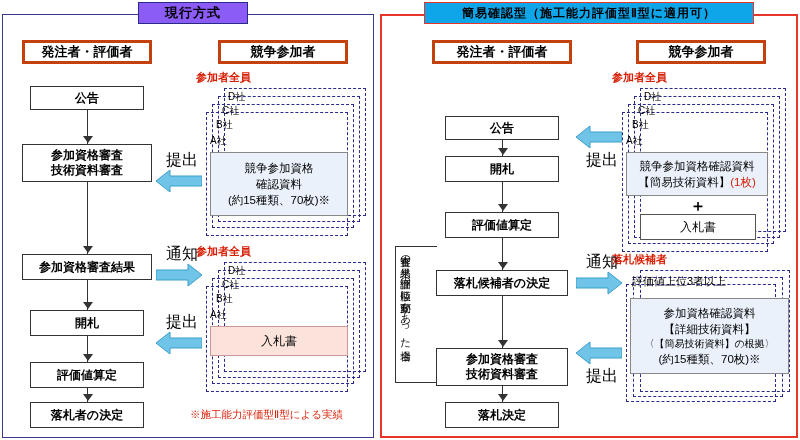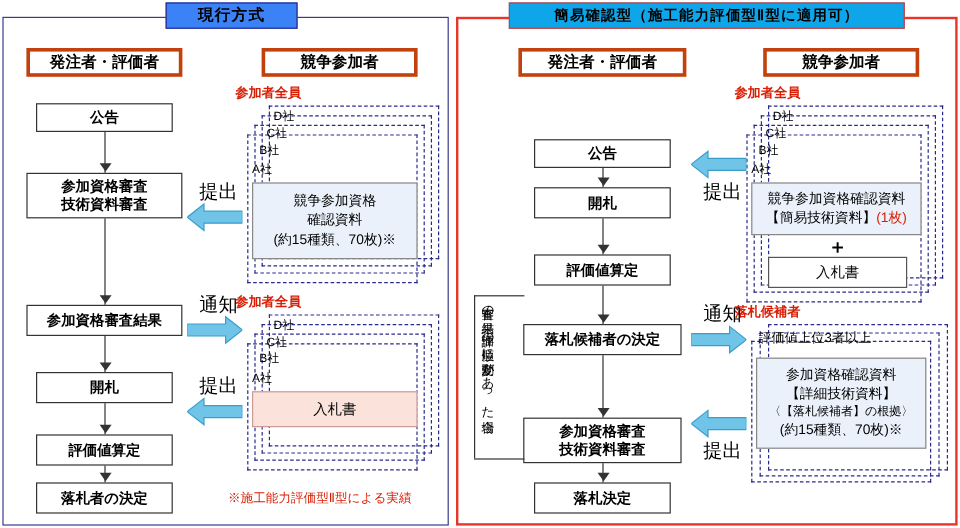--- a/index.html
+++ b/index.html
@@ -10,21 +10,21 @@
     position:relative;
     overflow:hidden;
     color:#000;
   }
   .panel{position:absolute;box-sizing:border-box;}
   #left-panel{left:2px;top:14px;width:372px;height:424px;border:1px solid #3a3a8c;background:#fff;}
   #right-panel{left:380px;top:14px;width:418px;height:424px;border:2px solid #e8352a;background:#fff;}
 
   .title-box{
     position:absolute;box-sizing:border-box;
-    background:#3b82f6;text-align:center;
+    background:#8b5cf6;text-align:center;
     font-weight:bold;letter-spacing:1px;
     display:flex;align-items:center;justify-content:center;
   }
   #left-title{left:138px;top:2px;width:110px;height:22px;border:1px solid #2a2a8c;font-size:13px;color:#000;}
   #right-title{left:424px;top:2px;width:330px;height:22px;border:1px solid #e8352a;font-size:12px;color:#000;background:#0ea5e9;}
 
   .col-head{
     position:absolute;box-sizing:border-box;
     border:3px solid #c2410c;background:#fff;
     display:flex;align-items:center;justify-content:center;
@@ -221,24 +221,24 @@
 <div class="tag" style="left:586px;top:150px;">提出</div>
 
 <div class="red-label" style="left:612px;top:252px;">落札候補者</div>
 
 <div class="dashbox" style="left:640px;top:270px;width:150px;height:122px;"></div>
 <div class="dashbox" style="left:633px;top:277px;width:150px;height:120px;"></div>
 <div class="dashbox" style="left:626px;top:284px;width:150px;height:118px;"></div>
 
 <div class="small-label" style="left:632px;top:274px;">評価値上位3者以上</div>
 
-<div class="comp-box" style="left:630px;top:298px;width:142px;height:76px;">
+<div class="comp-box" style="left:630px;top:298px;width:159px;height:76px;">
   <div>参加資格確認資料</div>
   <div>【詳細技術資料】</div>
-  <div style="font-size:10px;">〈【落札候補者】の根拠〉</div>
+  <div style="font-size:10px;">〈【簡易技術資料】の根拠〉</div>
   <div>(約15種類、70枚)※</div>
 </div>
 
 <div class="blockarrow" style="left:576px;top:270px;">
   <svg width="46" height="26" viewBox="0 0 46 26">
     <polygon points="46,13 32,2 32,8 0,8 0,18 32,18 32,24" fill="#6fc4e8" stroke="#3a9ec9" stroke-width="1"></polygon>
   </svg>
 </div>
 <div class="tag" style="left:586px;top:252px;">通知</div>
 

